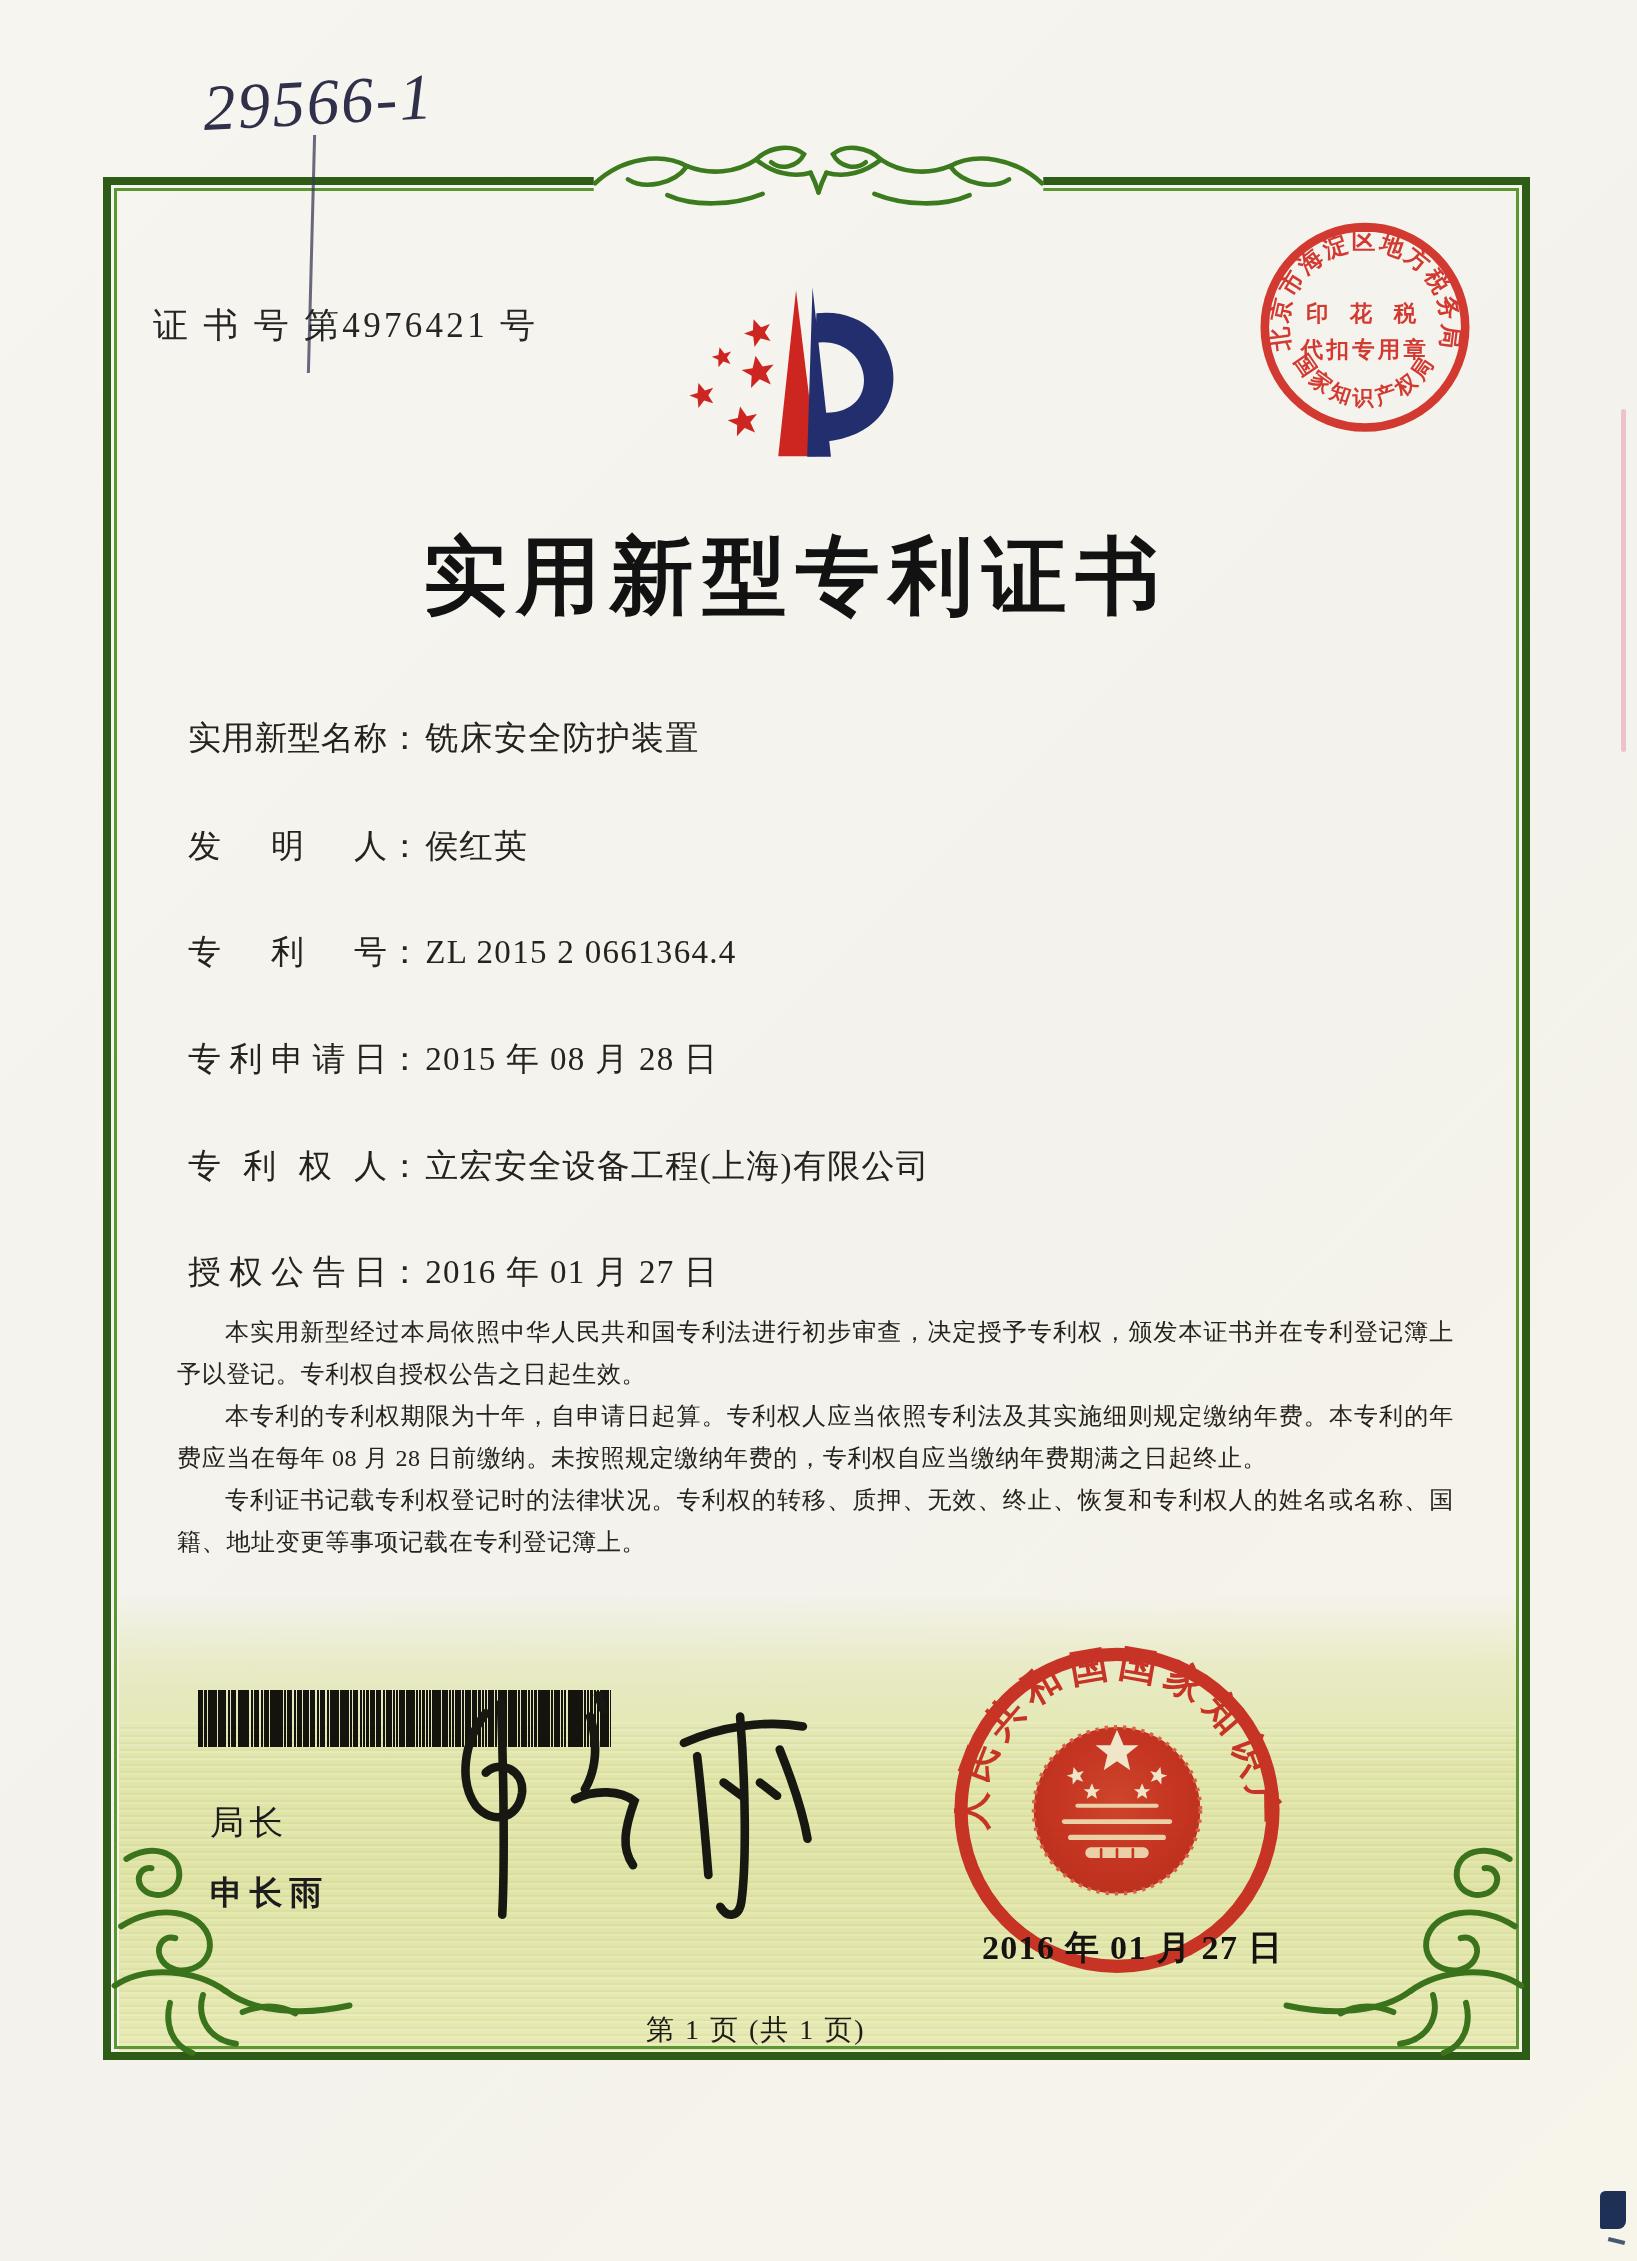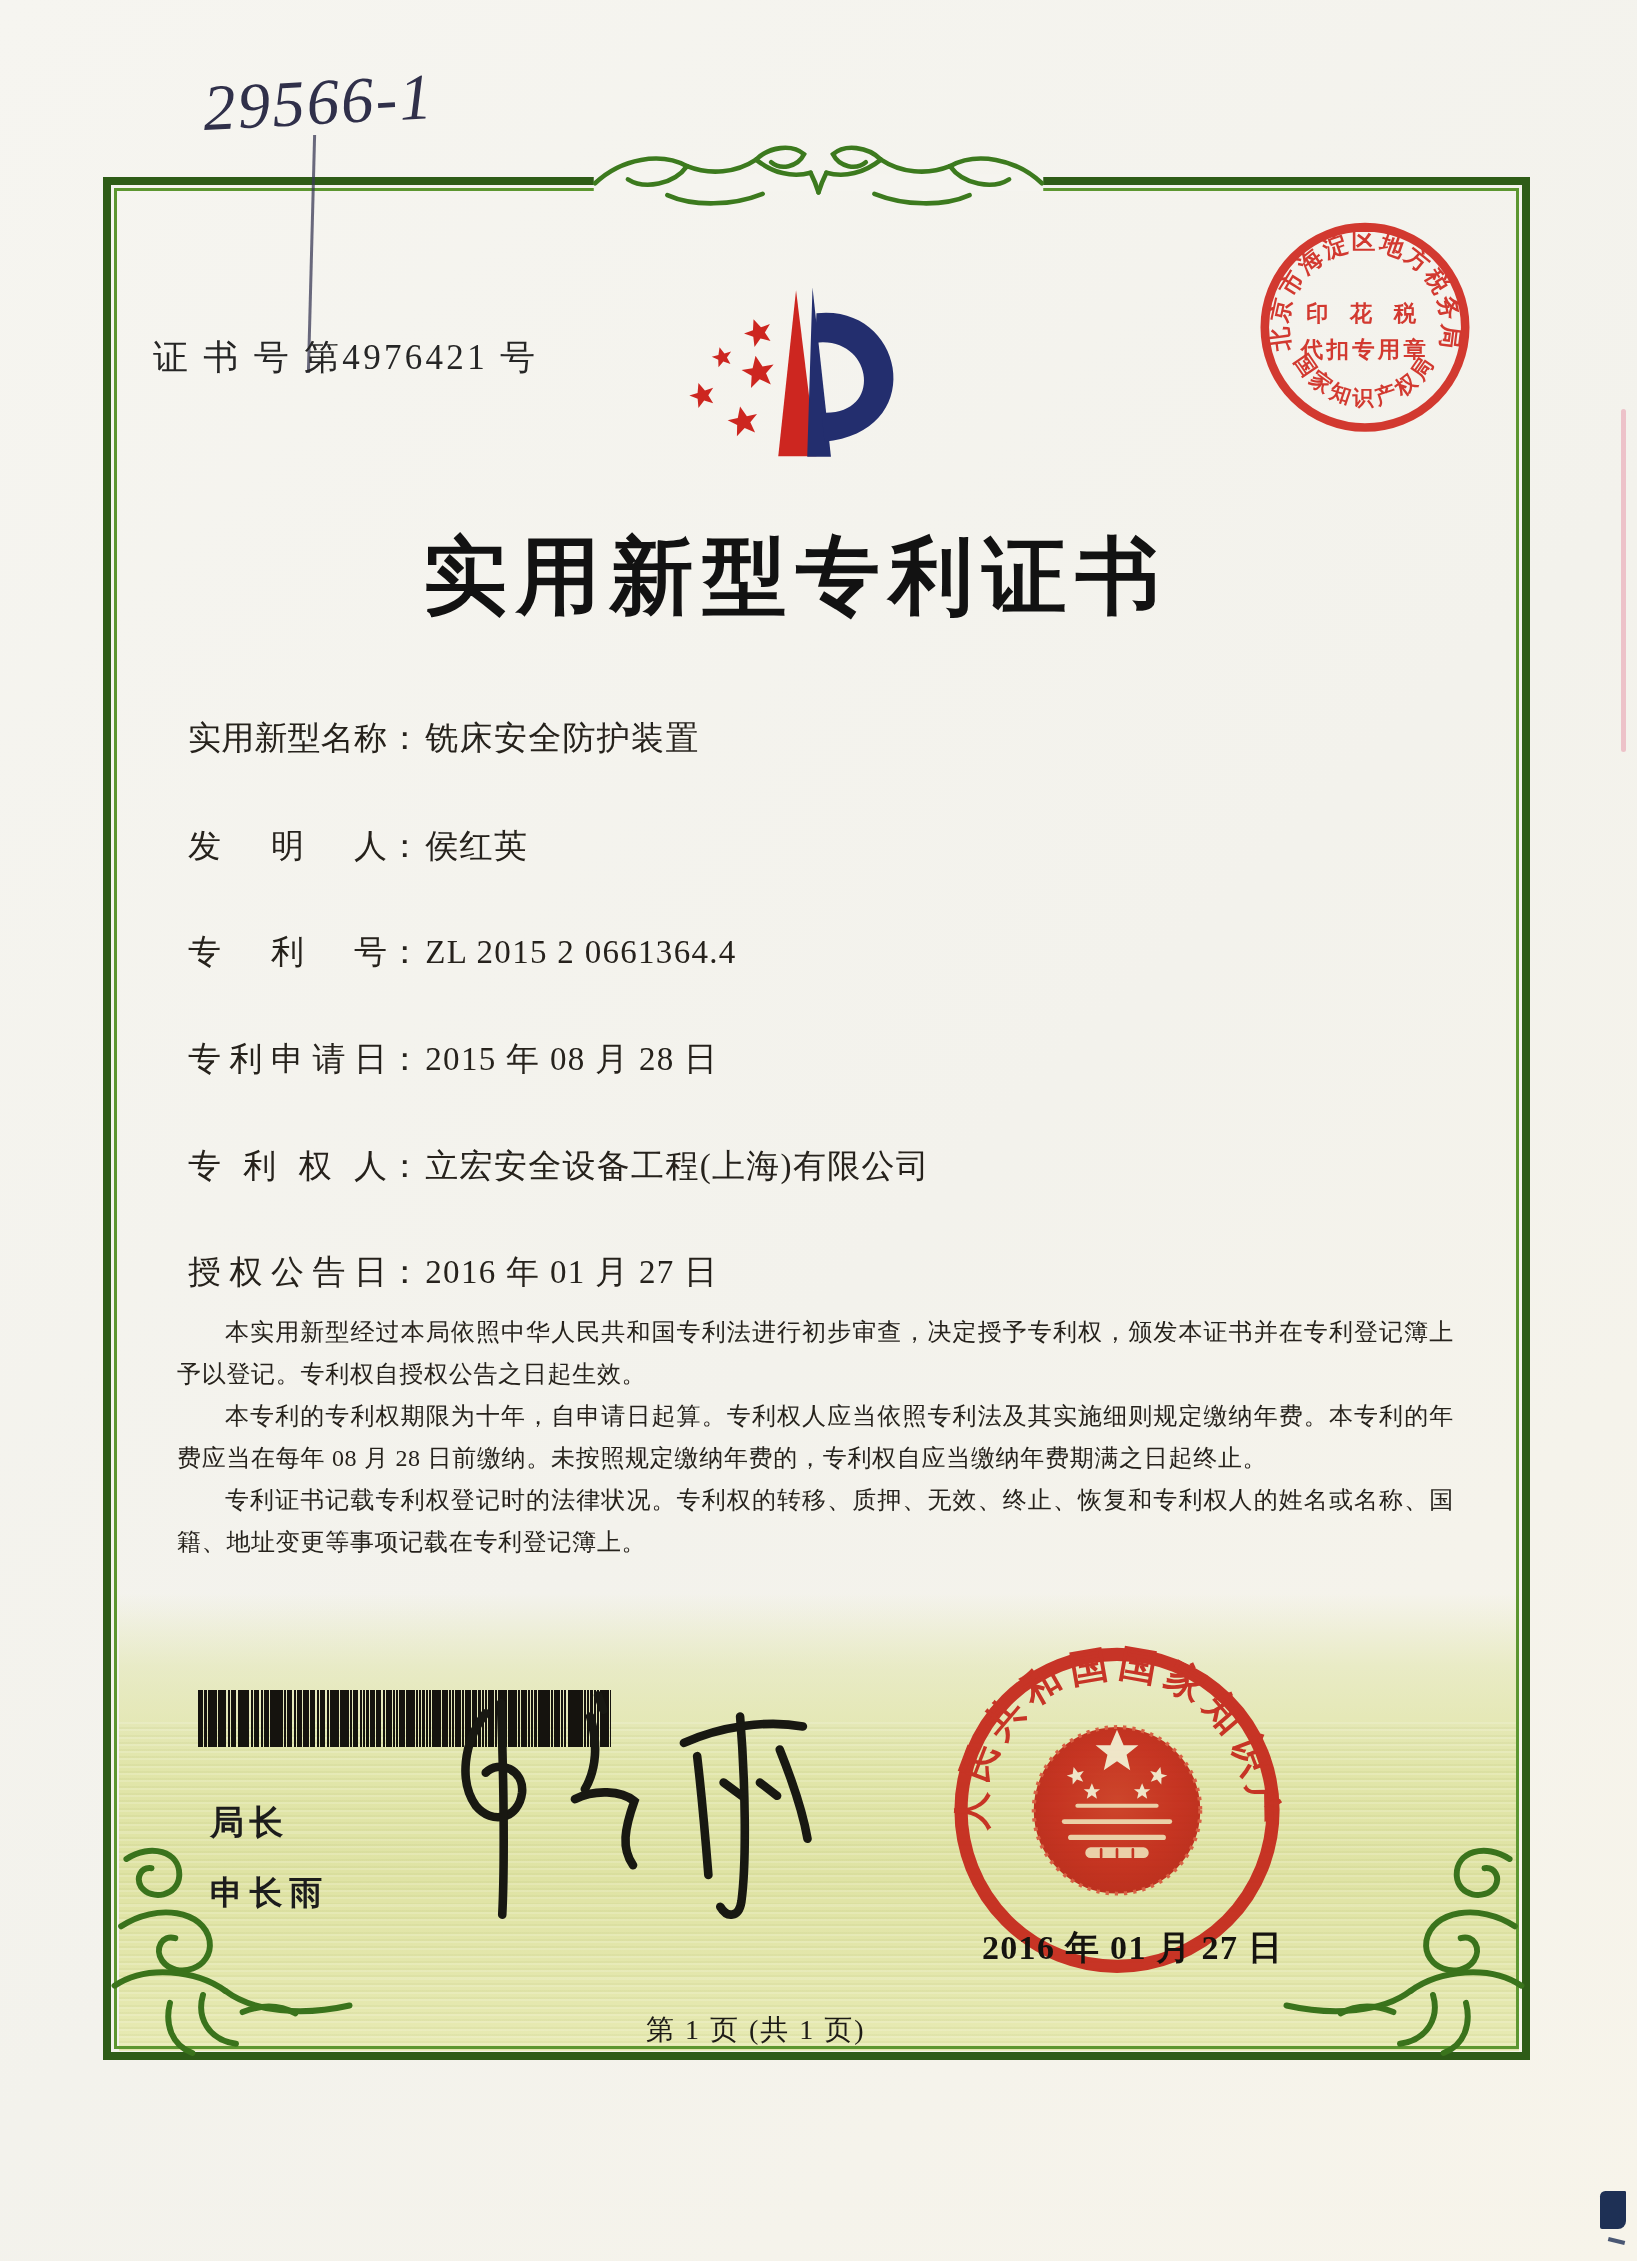--- a/index.html
+++ b/index.html
@@ -17,40 +17,40 @@
   .band{position:absolute;left:119px;top:1594px;width:1400px;height:457px;z-index:2;
     background:linear-gradient(180deg,rgba(221,227,160,0) 0%,rgba(221,227,160,.5) 16%,
       rgba(223,228,162,.9) 38%,#dfe3a4 62%,#e7eab3 100%);}
   .band::after{content:"";position:absolute;left:0;right:0;top:28%;bottom:0;opacity:.55;
     background:repeating-linear-gradient(180deg,rgba(255,255,255,.28) 0 2px,rgba(0,0,0,0) 2px 5.3px,rgba(150,160,80,.14) 5.3px 7.3px);}
   
   .handwritten{position:absolute;left:203px;top:65px;z-index:5;
     font-style:italic;font-size:65px;color:#30304a;transform:rotate(-3deg);letter-spacing:2px;}
   .hand-tail{position:absolute;left:310px;top:135px;width:2.6px;height:238px;background:#3a3a55;
     transform:rotate(1.5deg);opacity:.75;z-index:5;}
-  .certno{position:absolute;left:153px;top:302px;z-index:5;font-size:35px;letter-spacing:3.3px;color:#262626;margin-top:32px;}
+  .certno{position:absolute;left:153px;top:302px;z-index:5;font-size:35px;letter-spacing:3.3px;color:#262626;}
   .title{position:absolute;left:423px;top:520px;z-index:5;font-size:84px;font-weight:bold;
     letter-spacing:9.2px;color:#121212;}
   .fields{position:absolute;left:188px;top:0;width:1254px;z-index:5;font-size:33px;}
   .frow{position:absolute;left:0;white-space:nowrap;}
   .r1{top:716px}.r2{top:824px}.r3{top:930px}.r4{top:1037px}.r5{top:1144px}.r6{top:1250px}
   .flabel{display:inline-block;width:199px;text-align:justify;text-align-last:justify;vertical-align:bottom;}
   .fcolon{display:inline-block;margin:0 4px 0 1.3px;}
   .fvalue{letter-spacing:1.3px;}
   .paras{position:absolute;left:177px;top:1311px;width:1277px;z-index:5;
     font-size:24px;line-height:42px;letter-spacing:0.7px;text-align:justify;}
   .paras p{margin:0;text-indent:2em;}
   
   .barcode{position:absolute;left:198px;top:1690px;width:413px;height:57px;z-index:6;
     background-image:
       repeating-linear-gradient(90deg,#15130e 0 2px,rgba(0,0,0,0) 2px 3.3px),
       repeating-linear-gradient(90deg,#15130e 0 1.3px,rgba(0,0,0,0) 1.3px 6px),
       repeating-linear-gradient(90deg,#15130e 0 3.3px,rgba(0,0,0,0) 3.3px 11.2px),
       repeating-linear-gradient(90deg,#15130e 0 1.3px,rgba(0,0,0,0) 1.3px 15px);}
-  .signer-title{position:absolute;left:210px;top:1800px;z-index:6;font-size:34px;font-weight:bold;
+  .signer-title{position:absolute;left:210px;top:1800px;z-index:6;font-size:34px;font-weight:normal;
     font-family:"Liberation Sans","DejaVu Sans",sans-serif;letter-spacing:5.3px;color:#1c1c1c;}
   .signer-name{position:absolute;left:210px;top:1859px;z-index:6;font-size:33px;font-weight:bold;
     font-family:"Liberation Sans","DejaVu Sans",sans-serif;letter-spacing:6.6px;color:#1c1c1c;margin-top:12px;}
   .issue-date{position:absolute;left:982px;top:1925px;z-index:8;font-size:34px;font-weight:bold;
     letter-spacing:1.3px;color:#15130f;}
   .footer{position:absolute;left:646px;top:2011px;z-index:6;font-size:28px;letter-spacing:2px;color:#1d1b16;}
   
   .pink-line{position:absolute;left:1621px;top:409px;width:4.6px;height:343px;z-index:1;
     background:rgba(224,96,130,.33);border-radius:2.6px;}
   .blue-mark{position:absolute;left:1600px;top:2191px;width:26.4px;height:38px;z-index:4;

